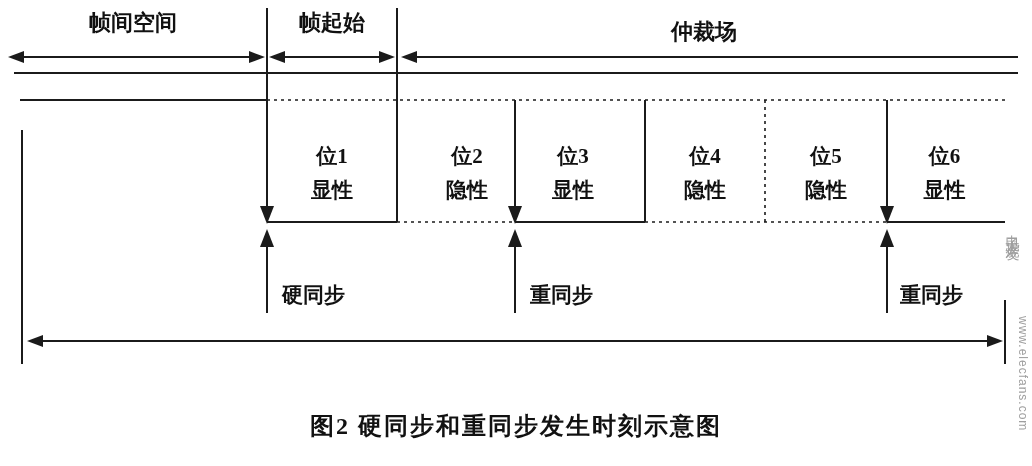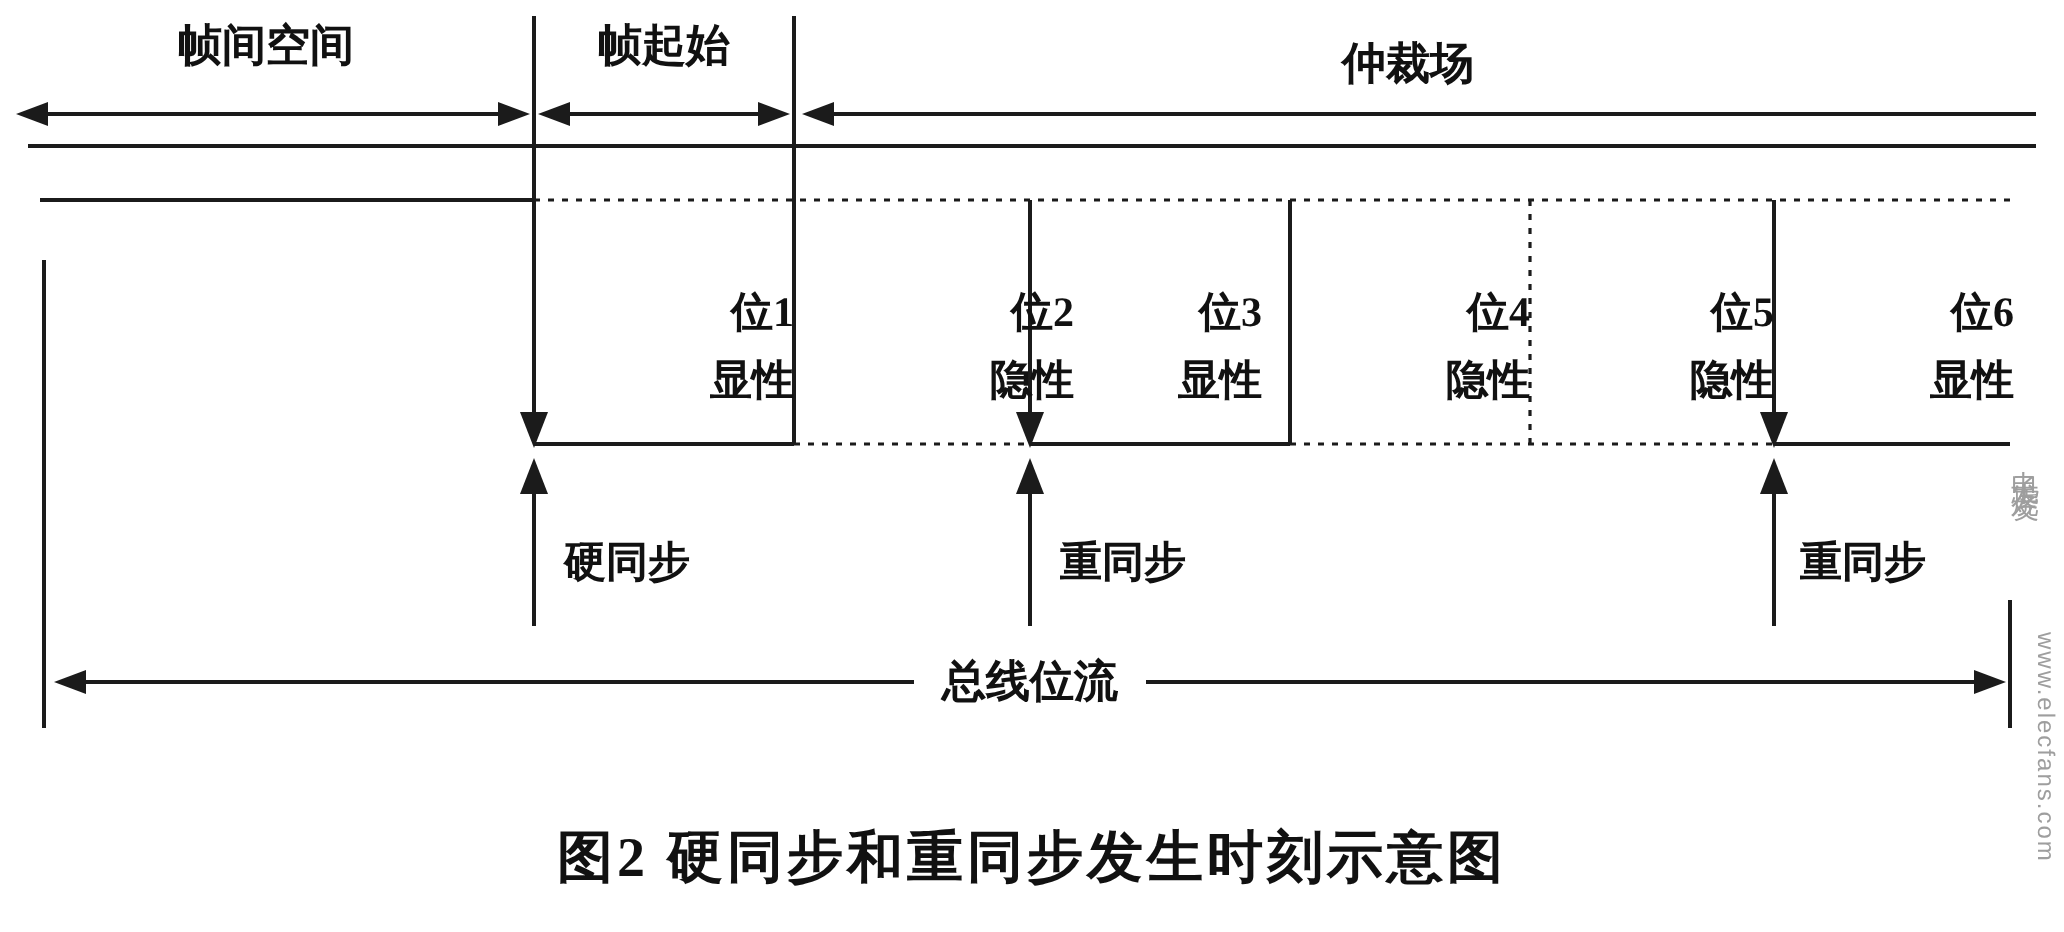--- a/index.html
+++ b/index.html
@@ -23,37 +23,37 @@
 
   .lbl{
     position:absolute;
     font-size:22px;font-weight:700;
     white-space:nowrap;
     transform:translateX(-50%);
     font-family:Liberation Serif, serif;
   }
   .bit{
     position:absolute;top:127px;height:92px;
-    display:flex;flex-direction:column;align-items:flex-end;justify-content:center;
+    display:flex;flex-direction:column;align-items:center;justify-content:center;
     font-size:21px;font-weight:700;line-height:34px;
   }
   .sync{
     position:absolute;
-    font-size:21px;font-weight:700;white-space:nowrap;
+    font-size:21px;font-weight:700;white-space:nowrap;margin-top:14px;
   }
   .bus-label{
     position:absolute;left:515px;top:326px;
     transform:translateX(-50%);
     background:#ffffff;padding:0 14px;
     font-size:22px;font-weight:700;white-space:nowrap;
   }
   .caption{
     position:absolute;left:516px;top:410px;
     transform:translateX(-50%);
-    font-size:28px;font-weight:700;letter-spacing:2px;white-space:nowrap;
+    font-size:24px;font-weight:700;letter-spacing:2px;white-space:nowrap;
   }
   .wm{
     position:absolute;
     writing-mode:vertical-rl;
     color:var(--watermark);
     font-family:"Liberation Sans","DejaVu Sans",sans-serif;
     white-space:nowrap;
   }
   .wm-brand{left:1004px;top:224px;font-size:14px;letter-spacing:3px;}
   .wm-site{left:1016px;top:316px;font-size:12px;letter-spacing:1px;}
@@ -159,20 +159,19 @@
   </div>
   <div class="bit" style="left:882px;width:125px">
     <span>位6</span>
     <span>显性</span>
   </div>
 
   <div class="sync" style="left:282px;top:267px">硬同步</div>
   <div class="sync" style="left:530px;top:267px">重同步</div>
   <div class="sync" style="left:900px;top:267px">重同步</div>
 
-  <div class="bus-label">总线位流</div>
 
   <div class="caption">图2  硬同步和重同步发生时刻示意图</div>
 
   <div class="wm wm-brand">电子发烧友</div>
   <div class="wm wm-site">www.elecfans.com</div>
 
 </div>
 
 </body></html>

